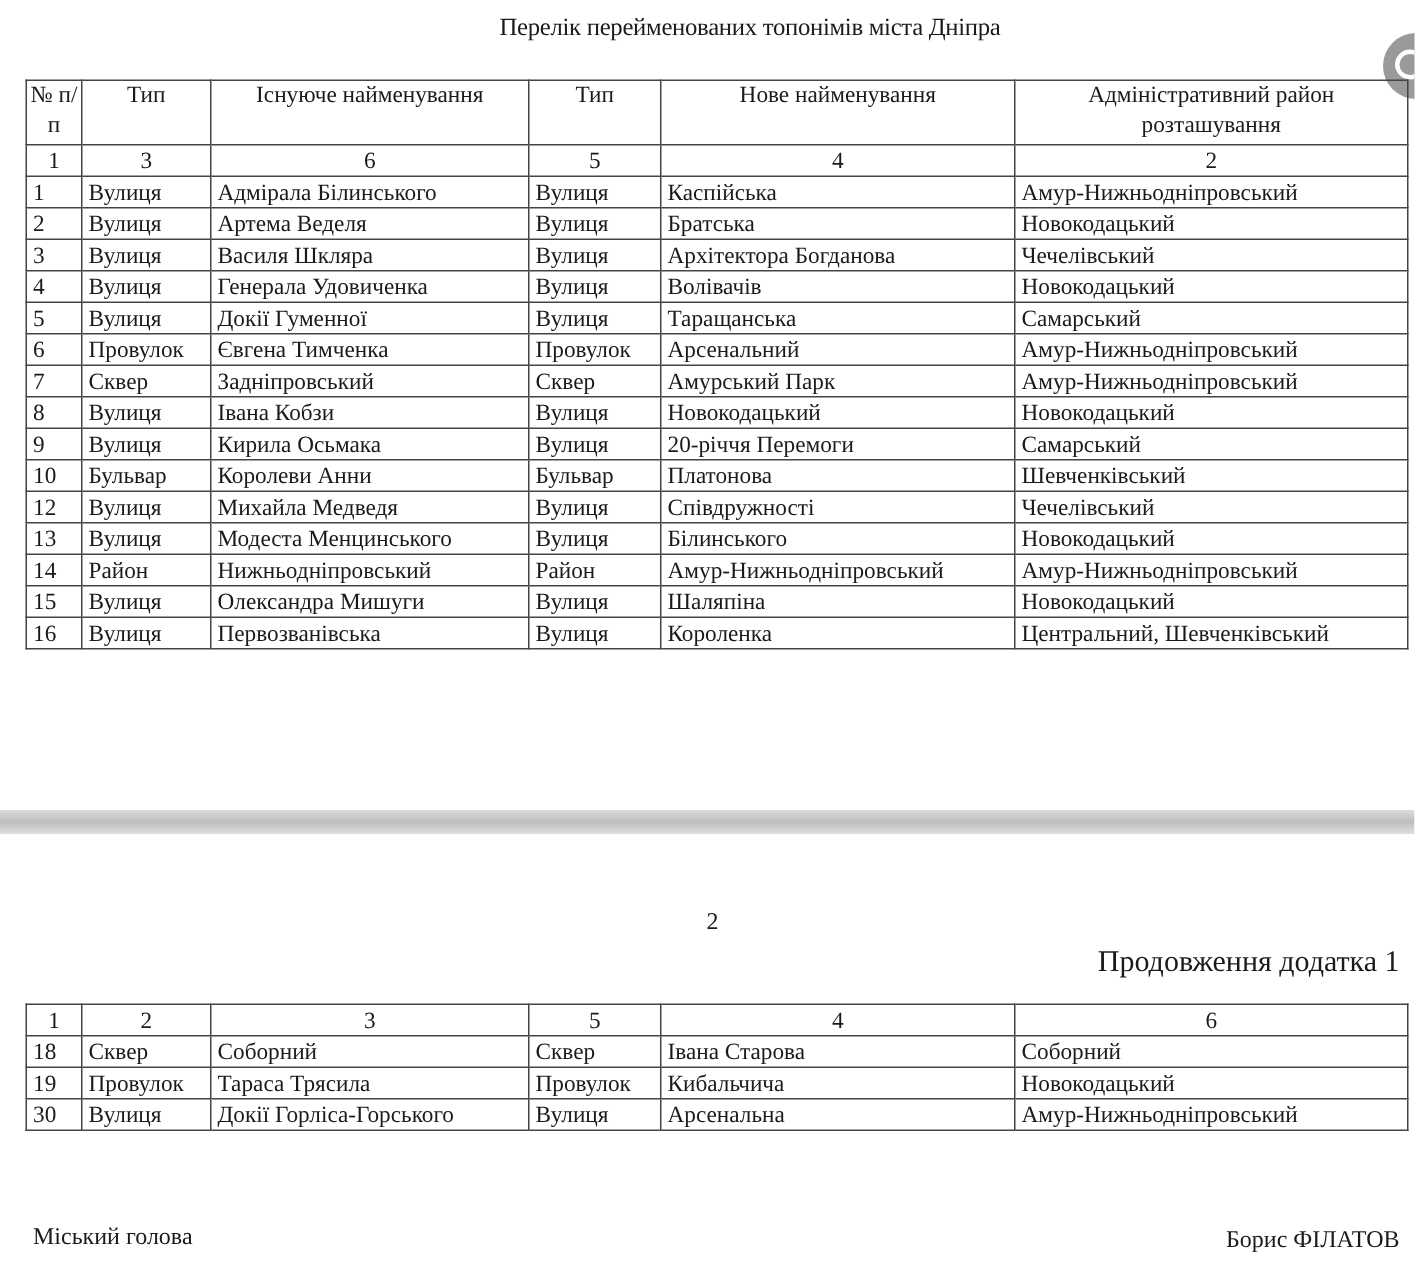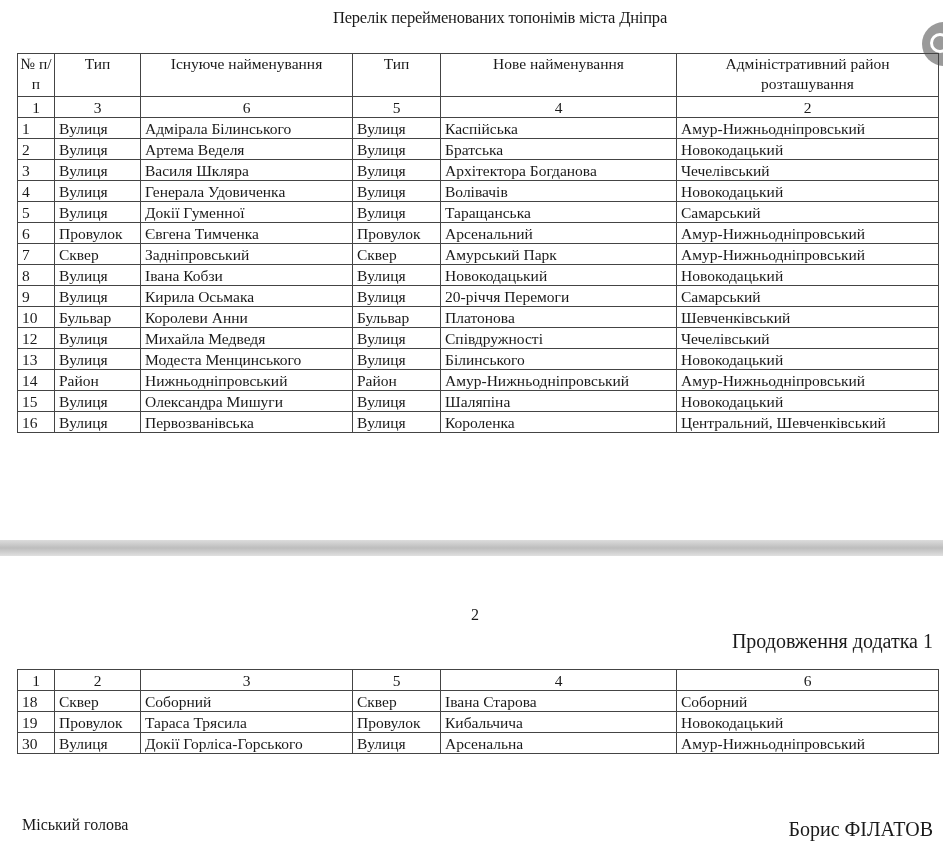--- a/index.html
+++ b/index.html
@@ -35,21 +35,21 @@
   #t1 { left: 17px; top: 53px; width: 921px; }
   #t1 thead tr.hdr th { height: 42px; }
   #t2 { left: 17px; top: 669px; width: 921px; }
   .sep-band {
     position: absolute; left: 0; top: 540px; width: 943px; height: 16px;
     background: linear-gradient(#dcdcdc, #bdbdbd 50%, #e0e0e0);
   }
   .page-num { position: absolute; left: 471px; top: 606px; font-size: 16px; }
   .continuation { position: absolute; right: 10px; top: 630px; font-size: 20px; }
   .sig-left { position: absolute; left: 22px; top: 816px; font-size: 16px; }
-  .sig-right { position: absolute; right: 10px; top: 818px; font-size: 20px; }
+  .sig-right { position: absolute; right: 10px; top: 818px; font-size: 16px; }
 </style>
 </head>
 <body>
 
 <div class="page-title">Перелік перейменованих топонімів міста Дніпра</div>
 <div class="share-icon"></div>
 
 <table id="t1">
   <colgroup>
     <col style="width:37px">

